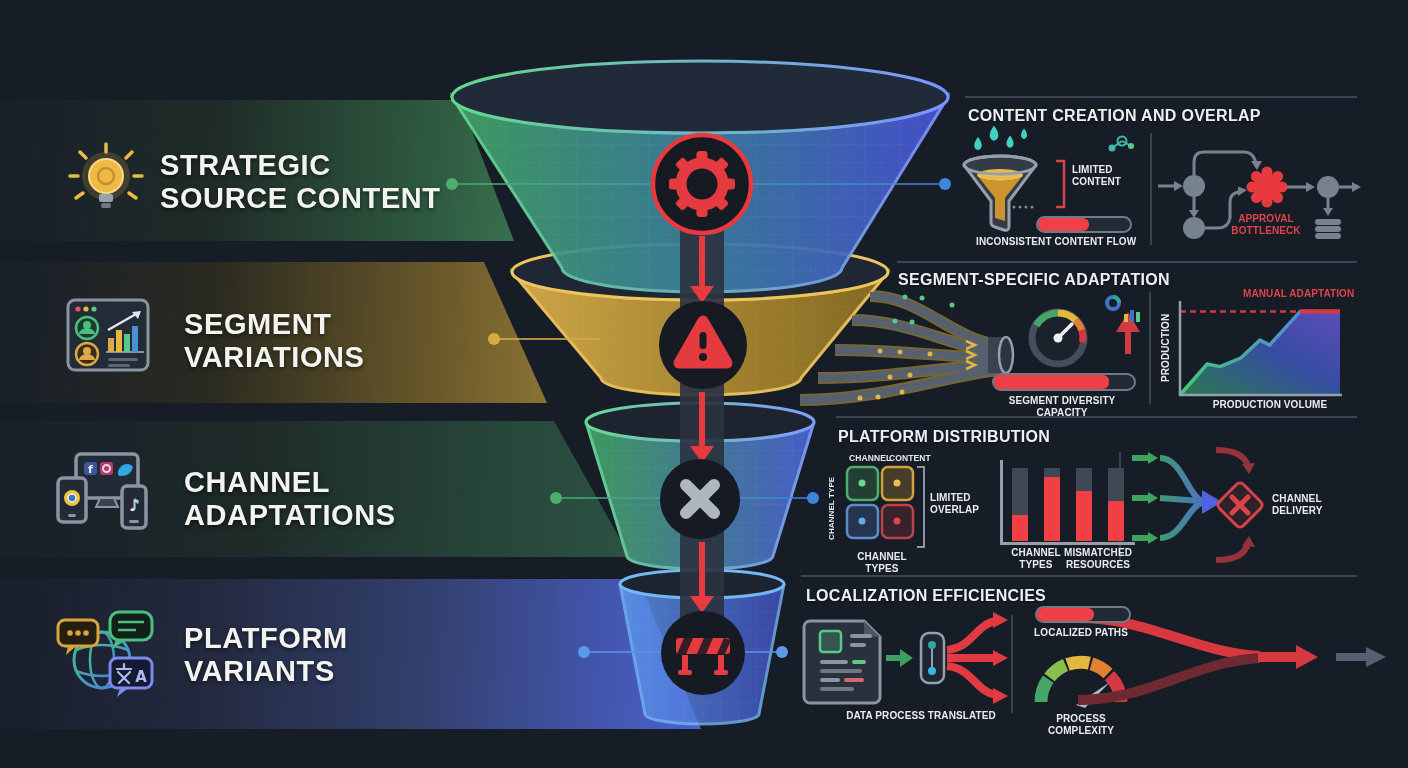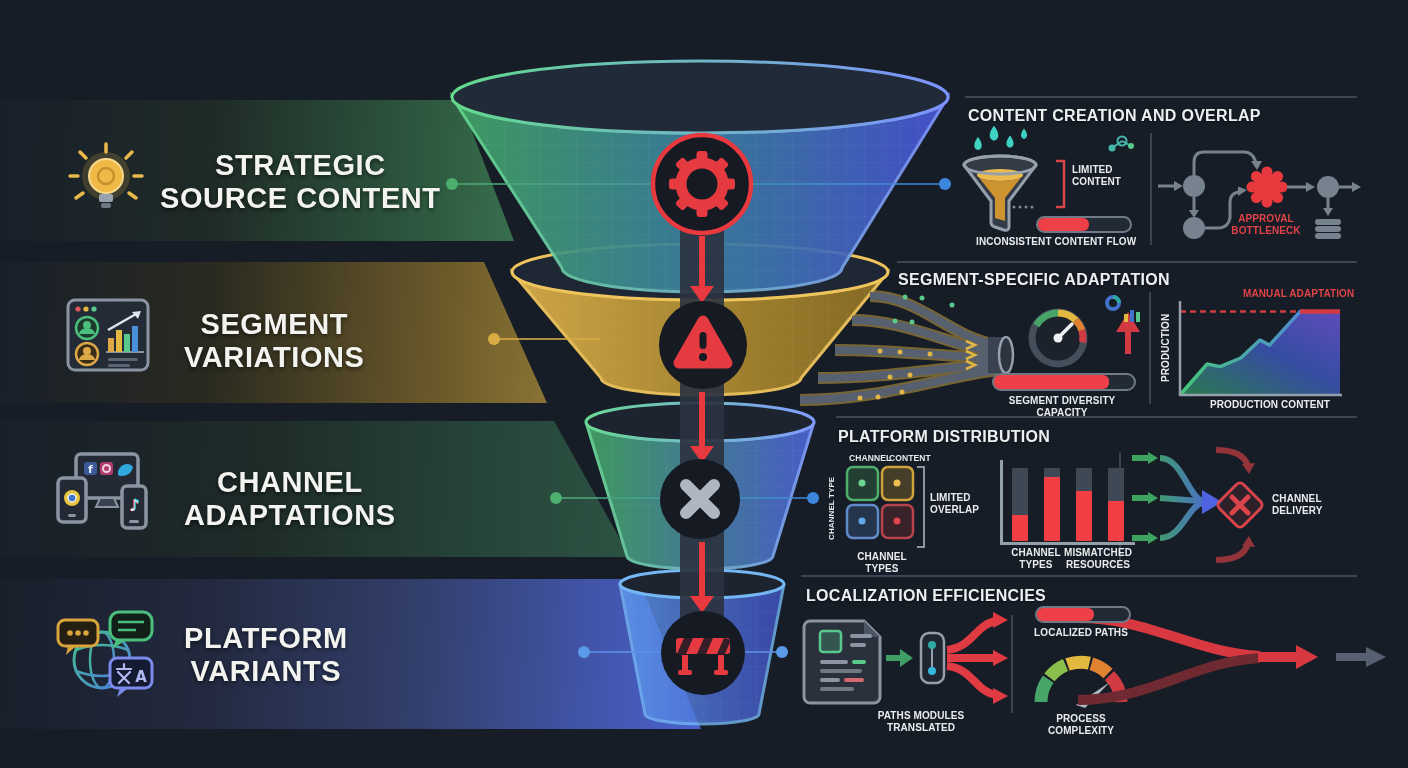--- a/index.html
+++ b/index.html
@@ -11,21 +11,21 @@
   .band2{top:262px;height:141px;background:linear-gradient(93deg,#19202a 2%,#2a2a20 30%,#6b592a 62%,#98803a 85%,#b49642 100%);
          clip-path:polygon(0 0,484px 0,547px 141px,0 141px);}
   .band3{top:421px;height:136px;background:linear-gradient(93deg,#19202a 2%,#1e2a28 35%,#27463a 70%,#2f5a47 100%);
          clip-path:polygon(0 0,554px 0,630px 136px,0 136px);}
   .band4{top:579px;height:150px;background:linear-gradient(93deg,#191f2b 2%,#232a40 30%,#33406e 60%,#4356ae 85%,#4c63d2 100%);
          clip-path:polygon(0 0,638px 0,701px 150px,0 150px);}
   .icon{position:absolute;}
   #gfx{position:absolute;left:0;top:0;z-index:3;}
   .txt{position:absolute;z-index:4;}
   .stage-label{color:#f3f4f0;font-weight:bold;font-size:29px;line-height:33px;letter-spacing:.6px;
-               text-shadow:0 2px 4px rgba(0,0,0,.55);text-align:center;}
+               text-shadow:0 2px 4px rgba(0,0,0,.55);}
   .ptitle{color:#edf0f2;font-weight:bold;font-size:16px;letter-spacing:.3px;white-space:nowrap;
           text-shadow:0 1px 2px rgba(0,0,0,.5);}
   .cap{color:#e9ecef;font-weight:bold;font-size:10px;line-height:12px;letter-spacing:.1px;}
   .red{color:#e04348;text-align:right;}
   .center{text-align:center;}
   .rot{transform:rotate(-90deg);transform-origin:0 0;white-space:nowrap;}
   .rule{position:absolute;height:2px;background:#3c4553;z-index:2;}
   .vdiv{position:absolute;width:2px;background:#39424f;z-index:2;}
   .pbar{position:absolute;z-index:4;border:2px solid #6f7a87;border-radius:9px;background:#222a35;}
   .pbar i{display:block;height:100%;border-radius:6px;background:#ef4047;}
@@ -530,21 +530,21 @@
   <div class="txt cap" style="left:976px;top:236px">INCONSISTENT CONTENT FLOW</div>
   <div class="txt cap red center" style="left:1212px;top:213px;width:108px">APPROVAL BOTTLENECK</div>
 
   <div class="txt ptitle" style="left:898px;top:271px">SEGMENT-SPECIFIC ADAPTATION</div>
   <div class="pbar" style="left:992px;top:373px;width:140px;height:14px">
     <i style="width: 82%;"></i>
   </div>
   <div class="txt cap center" style="left:986px;top:395px;width:152px">SEGMENT DIVERSITY CAPACITY</div>
   <div class="txt cap red" style="left:1243px;top:288px">MANUAL ADAPTATION</div>
   <div class="txt cap rot" style="left:1160px;top:382px">PRODUCTION</div>
-  <div class="txt cap center" style="left:1200px;top:399px;width:140px">PRODUCTION CONTENT</div>
+  <div class="txt cap center" style="left:1200px;top:399px;width:140px">PRODUCTION VOLUME</div>
 
   <div class="txt ptitle" style="left:838px;top:428px">PLATFORM DISTRIBUTION</div>
   <div class="txt cap" style="left:849px;top:452px;font-size:8.5px">CHANNEL</div>
   <div class="txt cap" style="left:889px;top:452px;font-size:8.5px">CONTENT</div>
   <div class="txt cap rot" style="left:826px;top:540px;font-size:8px">CHANNEL TYPE</div>
   <div class="txt cap" style="left:930px;top:492px;width:52px">LIMITED OVERLAP</div>
   <div class="txt cap center" style="left:842px;top:551px;width:80px">CHANNEL TYPES</div>
 
   <div class="axisbox" style="left:1000px;top:460px;width:132px;height:82px"></div>
   <div class="bar" style="left:1012px;top:468px">
@@ -557,20 +557,20 @@
     <i style="height: 68%;"></i>
     </div>
   <div class="bar" style="left:1108px;top:468px">
     <i style="height: 55%;"></i>
     </div>
   <div class="txt cap center" style="left:1008px;top:547px;width:56px">CHANNEL TYPES</div>
   <div class="txt cap center" style="left:1064px;top:547px;width:68px">MISMATCHED RESOURCES</div>
   <div class="txt cap" style="left:1272px;top:493px;width:60px">CHANNEL DELIVERY</div>
 
   <div class="txt ptitle" style="left:806px;top:587px">LOCALIZATION EFFICIENCIES</div>
-  <div class="txt cap center" style="left:846px;top:710px;width:150px">PATHS MODULES TRANSLATED</div>
+  <div class="txt cap center" style="left:846px;top:710px;width:150px">DATA PROCESS TRANSLATED</div>
   <div class="pbar" style="left:1035px;top:606px;width:92px;height:13px">
     <i style="width: 62%;"></i>
   </div>
   <div class="txt cap center" style="left:1028px;top:627px;width:106px">LOCALIZED PATHS</div>
   <div class="txt cap center" style="left:1022px;top:713px;width:118px">PROCESS COMPLEXITY</div>
 
 </div>
 
 </body></html>

